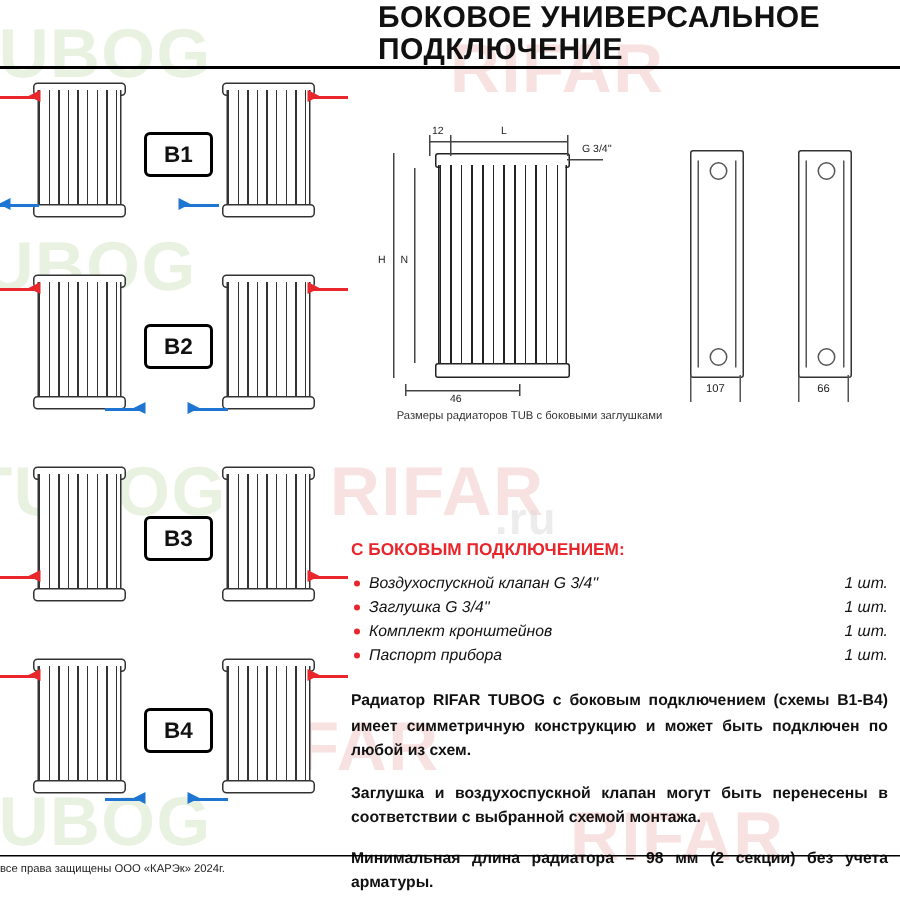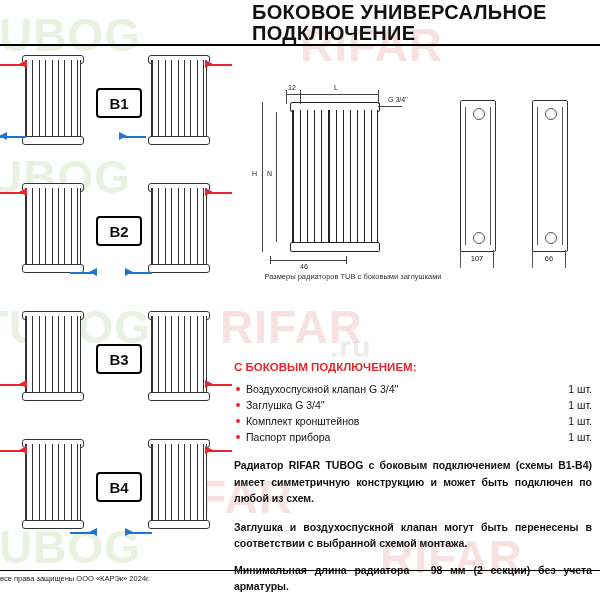--- a/index.html
+++ b/index.html
@@ -134,21 +134,21 @@
   .sect .col .plug.b{bottom:7px;}
   .sect .lbl{
     position:absolute;top:154px;width:34px;text-align:center;font-size:7.5px;color:#222;
   }
   .sect .tick{position:absolute;top:150px;width:1px;height:18px;background:#555;}
 
   
   .content{position:absolute;left:234px;top:360px;width:358px;}
   .kit-title{font-size:11.5px;font-weight:bold;line-height:15px;}
   .kit-title .red{color:#e8262b;}
-  .kit-list{margin:6px 0 0 0;padding:0;list-style:none;}
+  .kit-list{margin:6px 0 14px 0;padding:0;list-style:none;font-style:italic;}
   .kit-list li{
     position:relative;font-size:10.5px;padding-left:12px;line-height:16px;
   }
   .kit-list li .bul{
     position:absolute;left:2px;top:6px;width:4px;height:4px;background:#e8262b;border-radius:50%;
   }
   .kit-list li .qty{position:absolute;right:0;top:0;font-size:10.5px;}
   .note-small{font-size:7.5px;font-style:italic;color:#333;margin-top:7px;line-height:11px;}
   .para{font-size:10.5px;line-height:16.5px;margin-top:12px;text-align:justify;font-weight:bold;}
   .para.b{font-weight:bold;margin-top:10px;}

